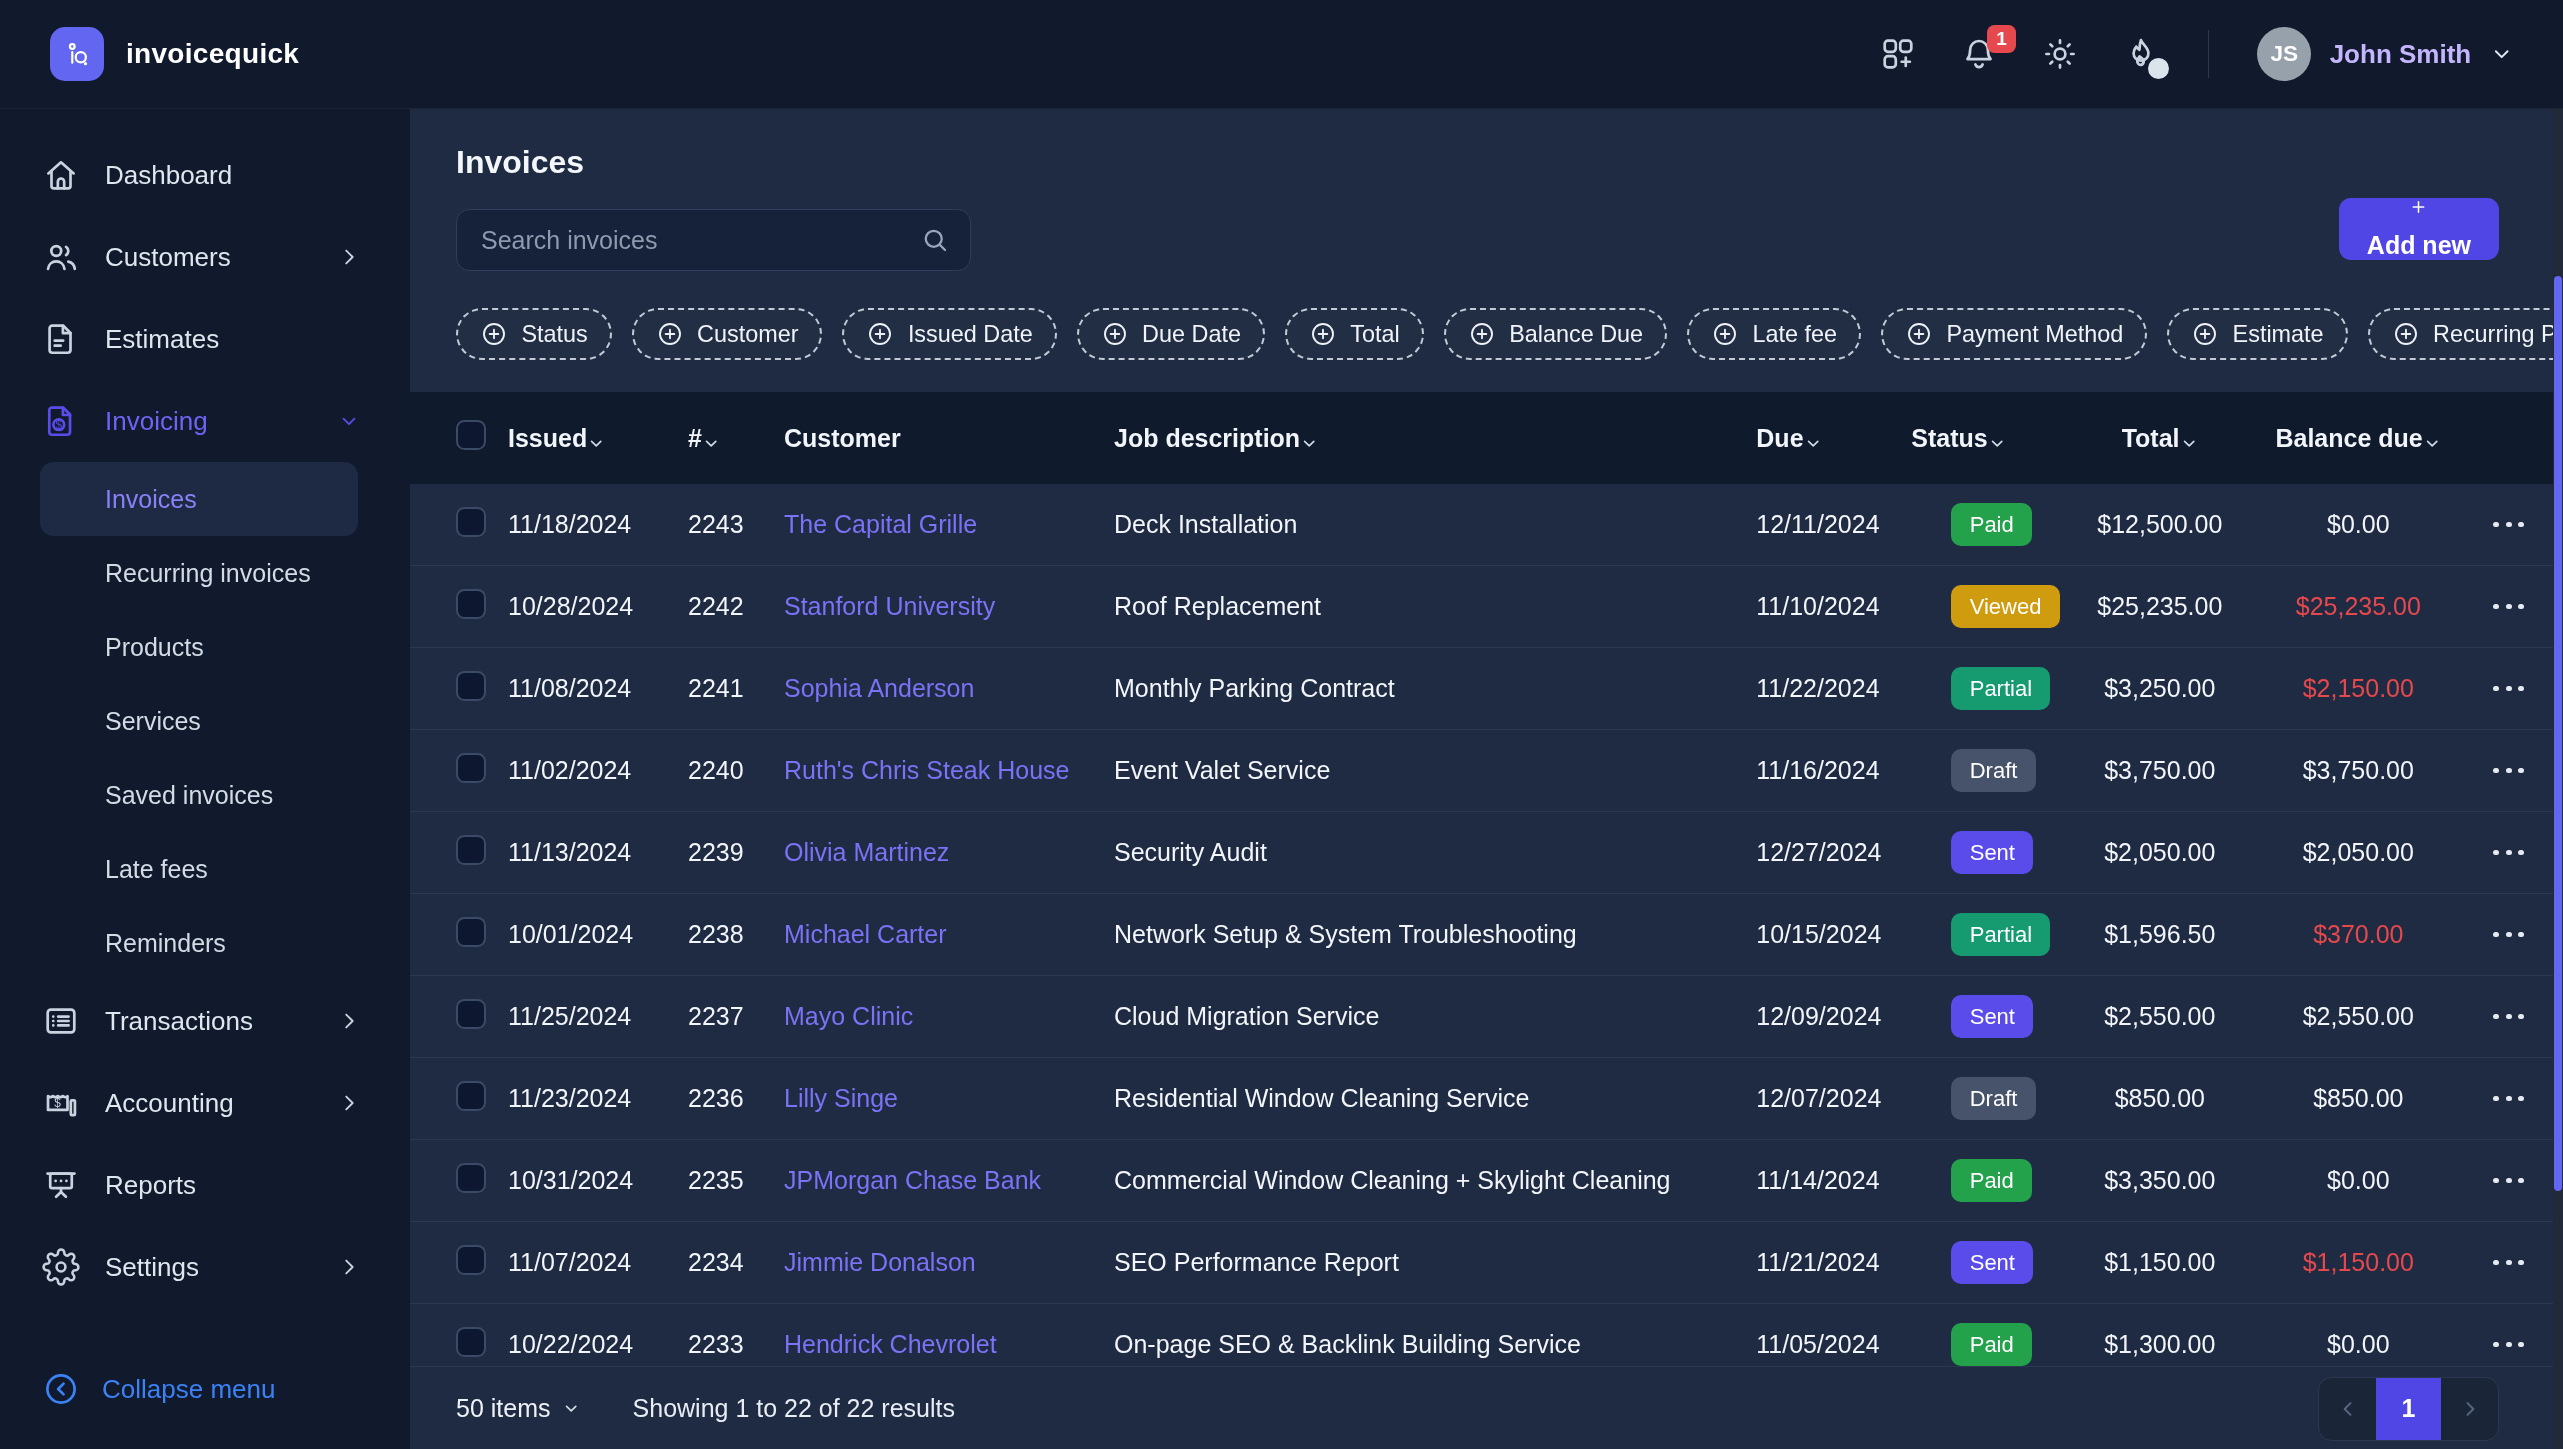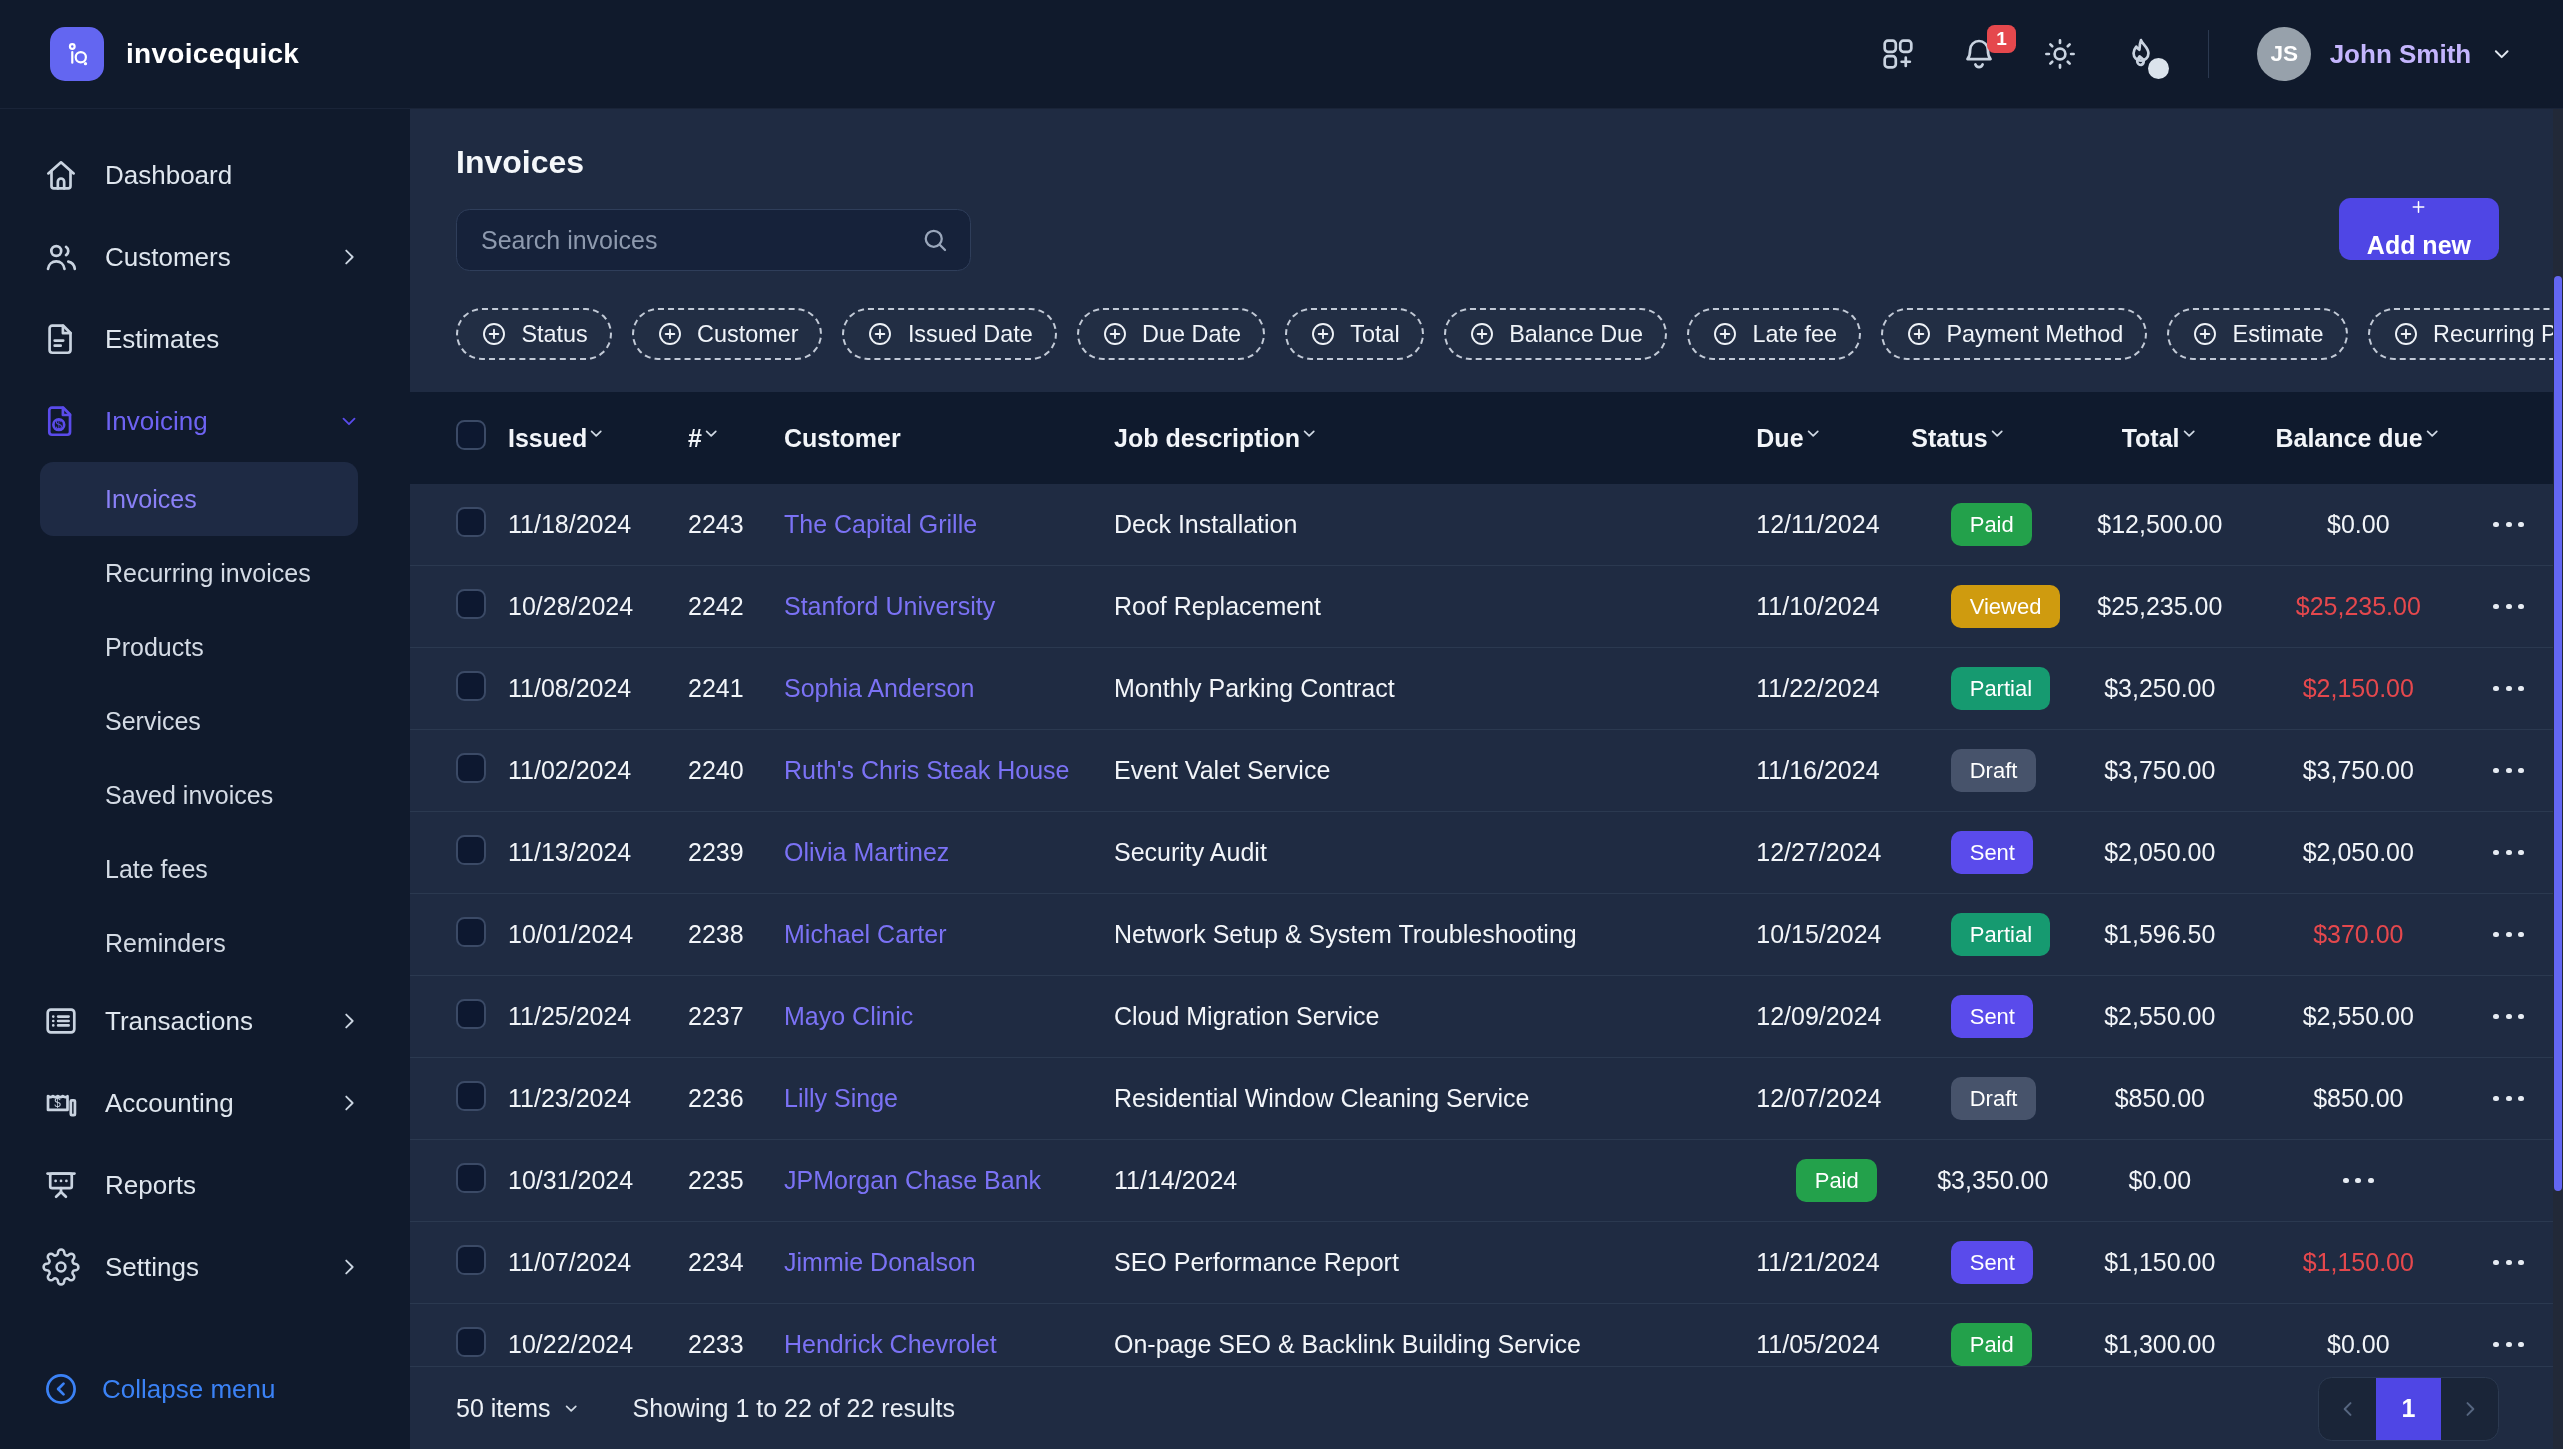--- a/index.html
+++ b/index.html
@@ -73,21 +73,21 @@
   .chips { display:flex; gap:20px; margin:37px 46px 0; }
   .chip { height:52px; padding:0 22px; border:2.1px dashed rgba(224,231,241,.85);
     border-radius:26px; display:flex; align-items:center; gap:13.4px; font-size:23.4px;
     color:#f0f4f9; background:rgba(255,255,255,.015); cursor:pointer; white-space:nowrap; }
   .chip svg { width:28px; height:28px; color:#eef2f7; }
 
   
   .table { margin-top:32px; --cols:52px 180px 96px 330px 1fr 155px 163px 171px 226px 75px; }
   .thead { display:grid; grid-template-columns:var(--cols); align-items:center; height:92px;
     background:#0f1a2d; padding:0 16.7px 0 46px; font-size:25px; font-weight:600; color:#f2f5f9; }
-  .th { display:flex; align-items:flex-start; }
+  .th { display:flex; align-items:flex-end; }
   .th .sort { color:#d0d9e4; } .th .sort svg { width:18.4px; height:18.4px; }
   .row { display:grid; grid-template-columns:var(--cols); align-items:center; height:82px;
     padding:0 16.7px 0 46px; border-bottom:1.7px solid #2b3950; font-size:25px; color:#f2f5f9; }
   .checkbox { width:30px; height:30px; border-radius:8.4px; border:2.1px solid #3b4a66;
     background:#0d1830; display:inline-block; cursor:pointer; }
   .c-cust { color:#7b72f5; cursor:pointer; }
   .badge { display:inline-block; padding:8.4px 18.4px; border-radius:10px; font-size:22px;
     font-weight:500; color:#fff; line-height:1.15;margin-left:40px; }
   .c-total, .c-balance { text-align:center; }
   .c-balance.alert { color:#e5484d; }
@@ -636,20 +636,21 @@
               <i></i>
             </span>
           </div>
   </div>
 
   <div class="row">
     <div><span class="checkbox"></span></div>
     <div class="c-issued">10/31/2024</div>
     <div class="c-num">2235</div>
     <div class="c-cust">JPMorgan Chase Bank</div>
+    <div class="c-job">Commercial Window Cleaning + Skylight Cleaning</div>
     <div class="c-due">11/14/2024</div>
     <div><span class="badge" style="background: rgb(35, 161, 75);">Paid</span></div>
     <div class="c-total">$3,350.00</div>
     <div class="c-balance">$0.00</div>
     <div class="c-actions">
             <span class="dots">
               <i></i>
               <i></i>
               <i></i>
             </span>

